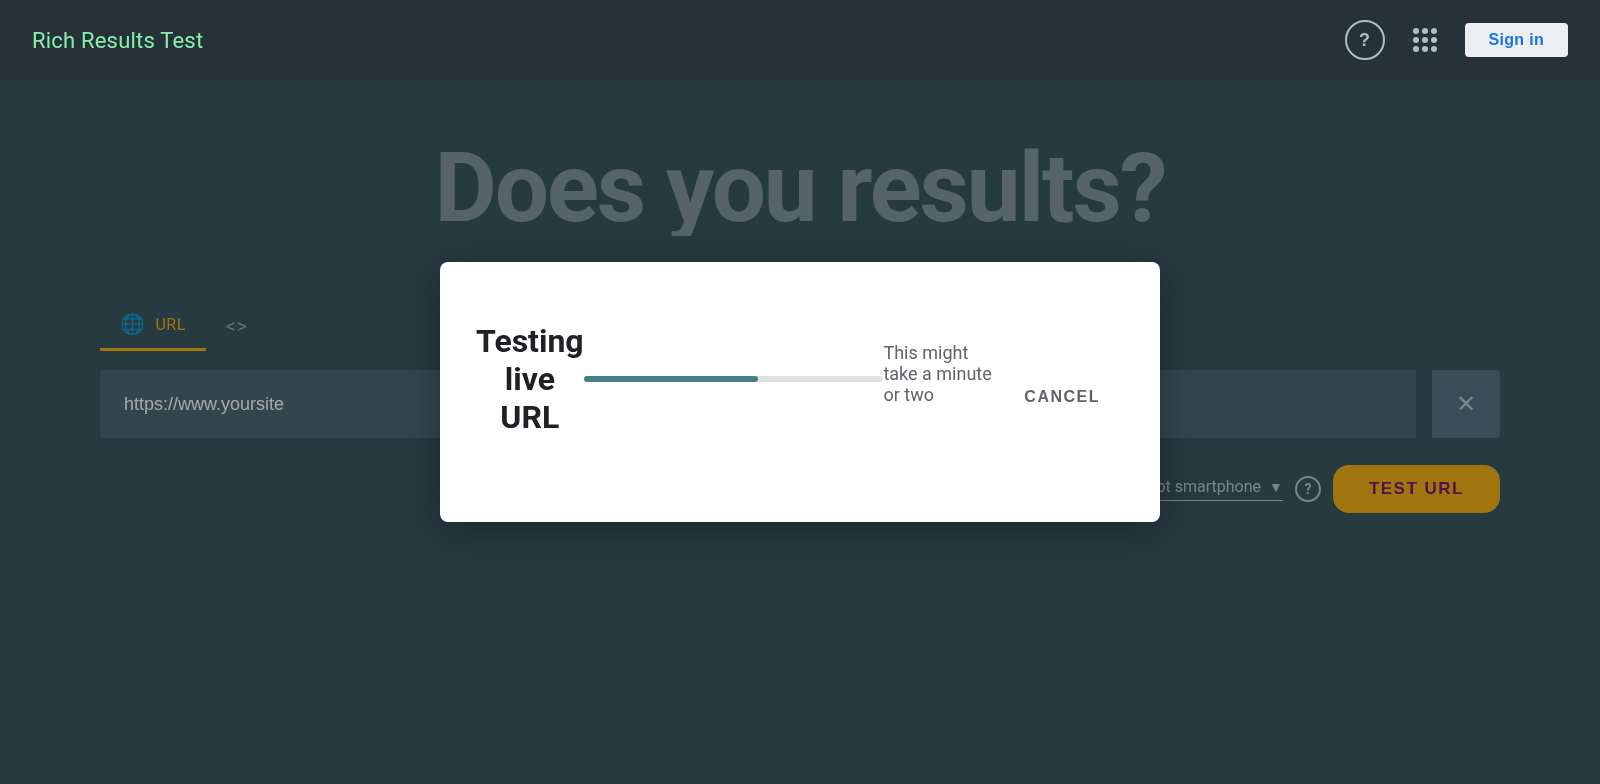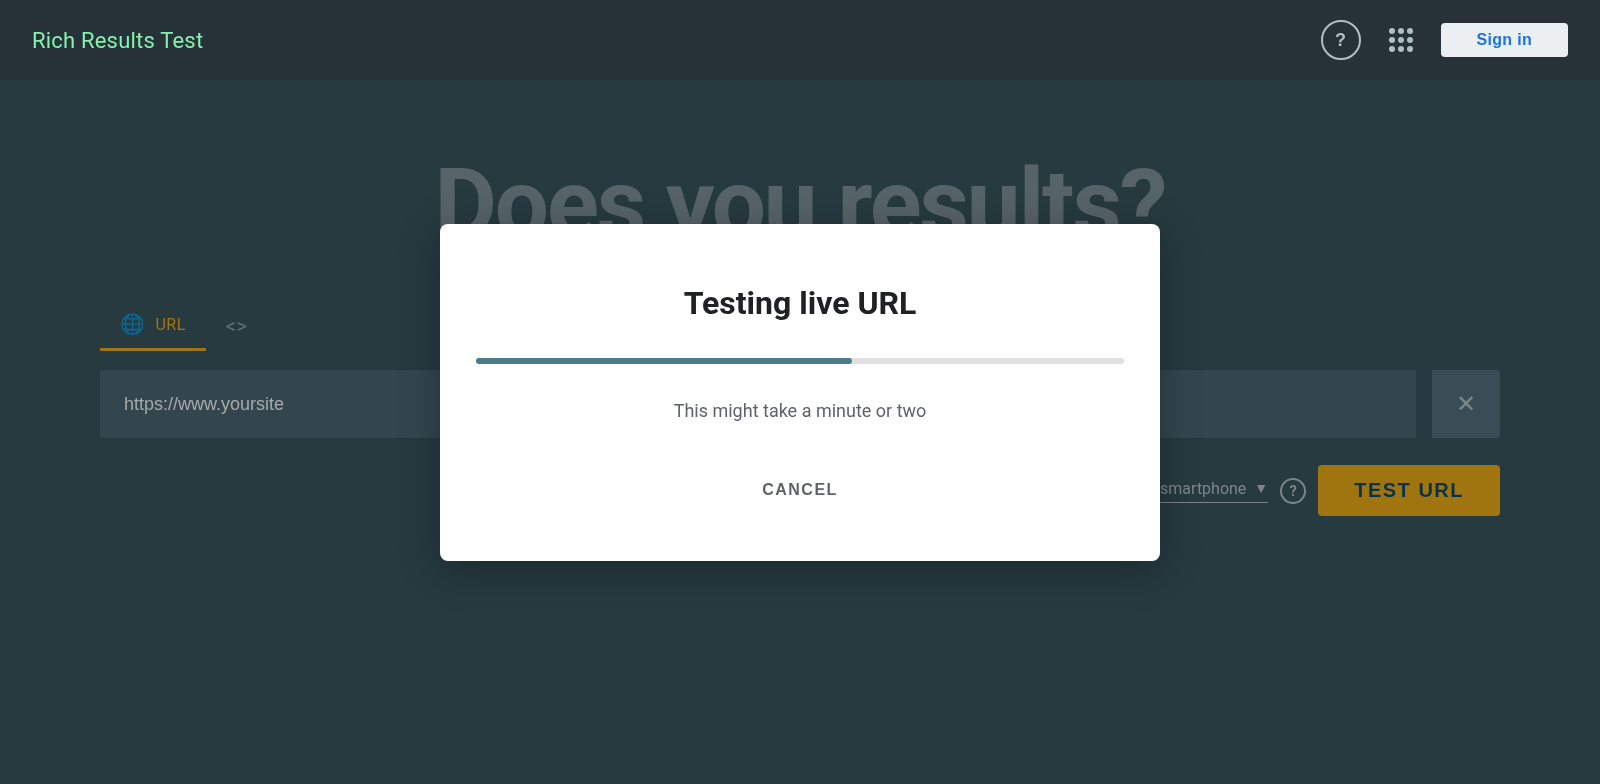--- a/index.html
+++ b/index.html
@@ -73,21 +73,21 @@
     }
 
     .grid-dot {
       width: 6px;
       height: 6px;
       border-radius: 50%;
       background-color: #b0bec5;
     }
 
     .sign-in-btn {
-      padding: 8px 36px;
+      padding: 8px 24px;
       background-color: #eceff1;
       border: none;
       border-radius: 4px;
       color: #1a73e8;
       font-size: 16px;
       font-weight: 600;
       cursor: pointer;
       letter-spacing: 0.3px;
     }
 
@@ -106,21 +106,21 @@
     
     .hero-heading {
       color: rgba(255,255,255,0.35);
       font-size: 96px;
       font-weight: 700;
       letter-spacing: -2px;
       line-height: 1;
       text-align: center;
       width: 100%;
       position: absolute;
-      top: 76px;
+      top: 60px;
       left: 0;
       white-space: nowrap;
       overflow: hidden;
     }
 
     
     .tab-row {
       display: flex;
       align-items: center;
       gap: 0;
@@ -234,23 +234,23 @@
       justify-content: center;
       color: #b0bec5;
       font-size: 14px;
       font-weight: bold;
     }
 
     .test-url-btn {
       padding: 14px 36px;
       background-color: #e6a817;
       border: none;
-      border-radius: 4px;
-      color: #0c4a6e;
-      font-size: 20px;
+      border-radius: 16px;
+      color: #701a75;
+      font-size: 17px;
       font-weight: 800;
       cursor: pointer;
       letter-spacing: 1.5px;
     }
 
     
     .modal-overlay {
       position: absolute;
       top: 0;
       left: 0;
@@ -263,21 +263,21 @@
       z-index: 100;
     }
 
     
     .modal {
       width: 720px;
       background: #ffffff;
       border-radius: 8px;
       padding: 60px 36px 50px;
       display: flex;
-      flex-direction: column;
+      flex-direction: row;
       align-items: center;
       box-shadow: 0 8px 40px rgba(0,0,0,0.3);
       position: relative;
       top: -40px;
     }
 
     .modal-title {
       font-size: 32px;
       font-weight: 700;
       color: #202124;

